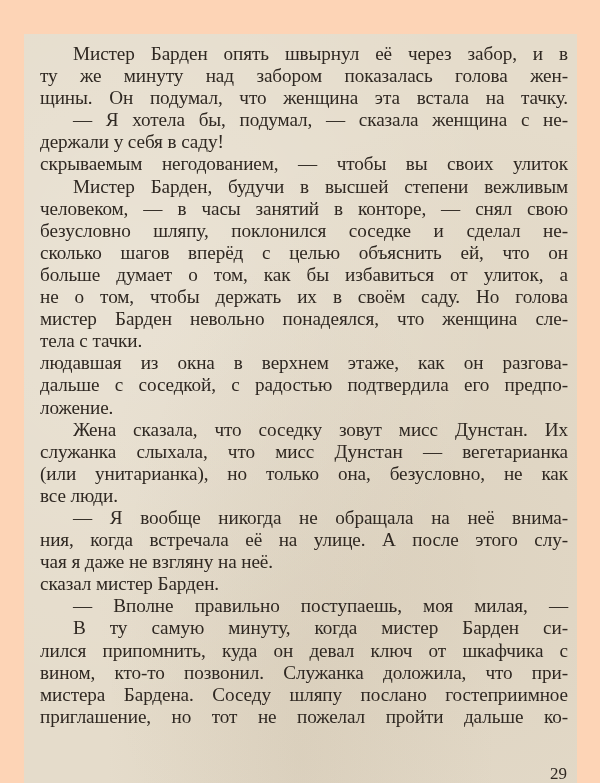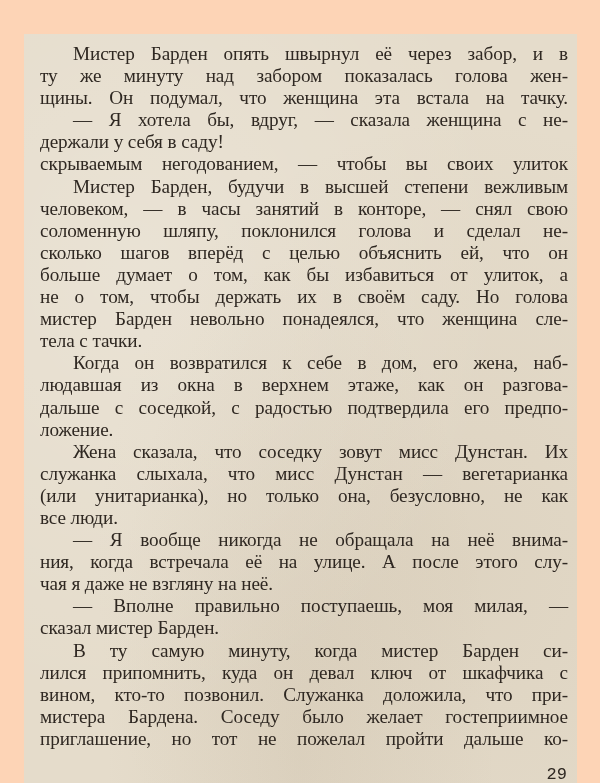--- a/index.html
+++ b/index.html
@@ -35,57 +35,56 @@
     text-align: justify;
     text-align-last: justify;
     height: 22.1px;
     overflow: visible;
   }
   .line.last { text-align-last: left; }
   .line.indent { padding-left: 33px; }
   .pagenum {
     position: absolute;
     right: 10px; bottom: 14px;
-    font-family: Liberation Mono, monospace;
+    font-family: Liberation Serif, serif;
     font-size: 17px;
     color: #2f2822;
   }
 </style>
 </head>
 <body>
 
 <div class="paper">
   <div class="text" id="text-block">
       <span class="line indent">Мистер Барден опять швырнул её через забор, и в</span>
       <span class="line">ту же минуту над забором показалась голова жен-</span>
       <span class="line">щины. Он подумал, что женщина эта встала на тачку.</span>
-      <span class="line indent">— Я хотела бы, вдруг, — сказала женщина с не-</span>
+      <span class="line indent">— Я хотела бы, подумал, — сказала женщина с не-</span>
       <span class="line last">держали у себя в саду!</span>
       <span class="line">скрываемым негодованием, — чтобы вы своих улиток</span>
       <span class="line indent">Мистер Барден, будучи в высшей степени вежливым</span>
       <span class="line">человеком, — в часы занятий в конторе, — снял свою</span>
-      <span class="line">соломенную шляпу, поклонился голова и сделал не-</span>
+      <span class="line">безусловно шляпу, поклонился соседке и сделал не-</span>
       <span class="line">сколько шагов вперёд с целью объяснить ей, что он</span>
       <span class="line">больше думает о том, как бы избавиться от улиток, а</span>
       <span class="line">не о том, чтобы держать их в своём саду. Но голова</span>
       <span class="line">мистер Барден невольно понадеялся, что женщина сле-</span>
       <span class="line last">тела с тачки.</span>
-      <span class="line indent">Когда он возвратился к себе в дом, его жена, наб-</span>
       <span class="line">людавшая из окна в верхнем этаже, как он разгова-</span>
       <span class="line">дальше с соседкой, с радостью подтвердила его предпо-</span>
       <span class="line last">ложение.</span>
       <span class="line indent">Жена сказала, что соседку зовут мисс Дунстан. Их</span>
       <span class="line">служанка слыхала, что мисс Дунстан — вегетарианка</span>
       <span class="line">(или унитарианка), но только она, безусловно, не как</span>
       <span class="line last">все люди.</span>
       <span class="line indent">— Я вообще никогда не обращала на неё внима-</span>
       <span class="line">ния, когда встречала её на улице. А после этого слу-</span>
       <span class="line last">чая я даже не взгляну на неё.</span>
+      <span class="line last">сказал мистер Барден.</span>
       <span class="line indent">— Вполне правильно поступаешь, моя милая, —</span>
-      <span class="line last">сказал мистер Барден.</span>
       <span class="line indent">В ту самую минуту, когда мистер Барден си-</span>
       <span class="line">лился припомнить, куда он девал ключ от шкафчика с</span>
       <span class="line">вином, кто-то позвонил. Служанка доложила, что при-</span>
-      <span class="line">мистера Бардена. Соседу было желает гостеприимное</span>
+      <span class="line">мистера Бардена. Соседу шляпу послано гостеприимное</span>
       <span class="line">приглашение, но тот не пожелал пройти дальше ко-</span>
     </div>
   <div class="pagenum">29</div>
 </div>
 
 </body></html>

